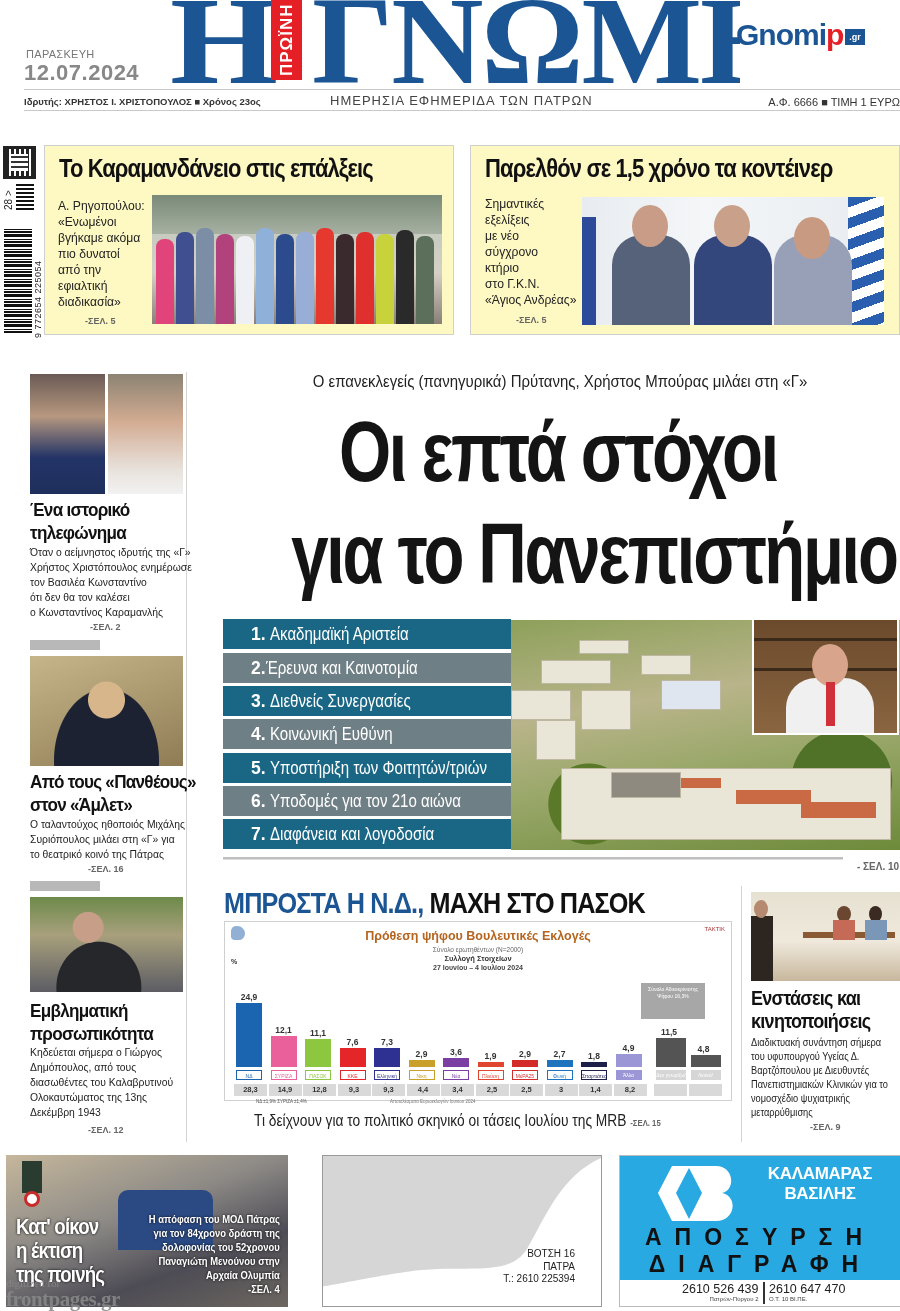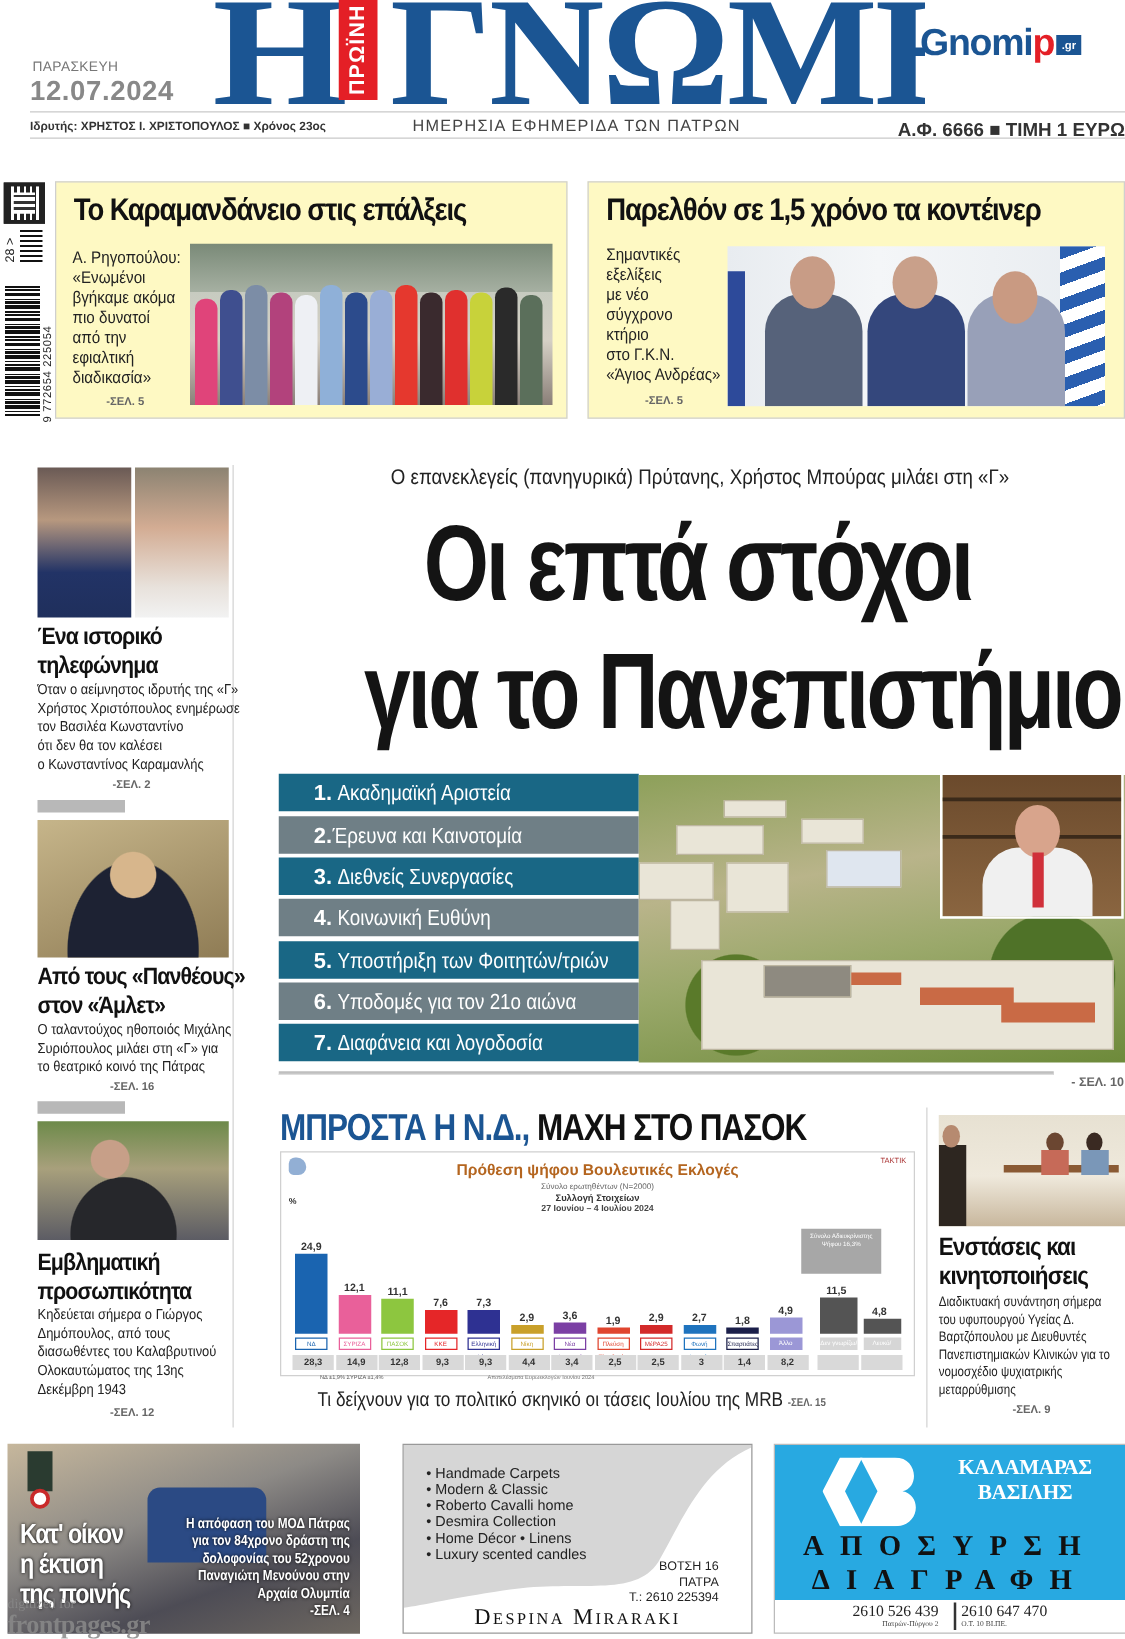--- a/index.html
+++ b/index.html
@@ -10,21 +10,21 @@
   
   .day { left: 26px; top: 48px; font-size: 11px; color: #777; letter-spacing: .3px; }
   .date { left: 24px; top: 60px; font-size: 22px; font-weight: bold; color: #888; letter-spacing: .5px; }
   .proini { position: absolute; left: 278px; top: 0; width: 31px; height: 80px; background: #e41f26; color: #fff; font-weight: bold; font-size: 17px; writing-mode: vertical-rl; transform: rotate(180deg); display: flex; align-items: center; justify-content: center; letter-spacing: 1px; }
   .gnomip { left: 736px; top: 18px; font-size: 30px; color: #1b5593; font-weight: bold; letter-spacing: -1px; }
   .gnomip .p { color: #e41f26; }
   .gnomip .gr { display: inline-block; background: #1b5593; color: #fff; font-size: 9px; padding: 3px 4px; vertical-align: middle; margin-left: 2px; letter-spacing: 0; }
   .rule { left: 24px; height: 1px; background: #c9c9c9; width: 876px; }
   .founder { left: 24px; top: 96px; font-size: 9.5px; font-weight: bold; color: #333; }
   .tagline { left: 330px; top: 93px; font-size: 13px; color: #444; letter-spacing: 1px; }
-  .price { right: 0; top: 96px; font-size: 15px; font-weight: bold; color: #333; }
+  .price { right: 0; top: 96px; font-size: 11px; font-weight: normal; color: #333; }
 
   
   .qr { left: 3px; top: 146px; width: 33px; height: 33px; background:
     repeating-linear-gradient(90deg,#222 0 3px,#fff 3px 5px),
     #222; border: 3px solid #222; }
   .qr-inner { position: absolute; inset: 5px; background: repeating-linear-gradient(0deg,#fff 0 3px,#333 3px 5px); }
   .barcode { left: 4px; top: 228px; width: 28px; height: 105px;
     background: repeating-linear-gradient(0deg,#111 0 2px,#fff 2px 3px,#111 3px 4px,#fff 4px 6px,#111 6px 9px,#fff 9px 10px); }
 
   
@@ -95,21 +95,21 @@
   .watermark .s { font-size: 11px; display: block; }
   .watermark .b { font-size: 21px; font-weight: bold; line-height: 20px; letter-spacing: -.5px; }
 
   .ad1 { left: 322px; top: 1155px; width: 280px; height: 152px; border: 1px solid #999; background: #fff; overflow: hidden; }
   .ad1 .wave { position: absolute; left: 0; top: 0; width: 100%; height: 100%; }
   .ad1 ul { position: absolute; left: 18px; top: 17px; list-style: none; font-size: 11.5px; line-height: 13px; color: #222; }
   .ad1 ul li::before { content: "• "; }
   .ad1 .addr { position: absolute; right: 26px; top: 92px; font-size: 10px; text-align: right; line-height: 12.5px; color: #222; }
   .ad1 .name { position: absolute; left: 0; right: 0; top: 127px; text-align: center; font-family: "Liberation Serif", serif; font-size: 18px; letter-spacing: 2px; font-variant: small-caps; color: #111; }
 
-  .ad2 { left: 619px; top: 1155px; width: 282px; height: 152px; border: 1px solid #bbb; background: #fff; overflow: hidden; font-family: Liberation Serif, serif; }
+  .ad2 { left: 619px; top: 1155px; width: 282px; height: 152px; border: 1px solid #bbb; background: #fff; overflow: hidden; }
   .ad2 .blue { position: absolute; left: 0; top: 0; width: 100%; height: 124px; background: #28a9e1; }
   .ad2 .kb { position: absolute; left: 38px; top: 10px; width: 80px; height: 55px; }
   .ad2 .nm { position: absolute; left: 140px; top: 8px; width: 120px; text-align: center; color: #fff; font-weight: bold; font-size: 17px; line-height: 20px; letter-spacing: -.3px; }
   .ad2 .big { position: absolute; left: 0; right: 0; text-align: center; font-weight: bold; font-size: 23px; letter-spacing: 13px; color: #111; }
   .ad2 .ph { position: absolute; top: 126px; font-size: 12.5px; color: #222; }
   .ad2 .ph small { display: block; font-size: 6px; color: #444; }
 </style>
 </head>
 <body>
 
@@ -414,34 +414,25 @@
 </div>
 <div class="abs watermark">
   <span class="s">digitized for</span>
   <span class="b">frontpages.gr</span>
 </div>
 
 <div class="abs ad1">
   <svg class="wave" viewBox="0 0 280 152" preserveAspectRatio="none">
     <path d="M0 0 H280 V2 C240 20 225 60 205 95 C185 125 140 108 80 118 C40 124 15 130 0 132 Z" fill="#d6d6d6"></path>
   </svg>
-  <ul>
-    <li>Handmade Carpets</li>
-    <li>Modern &amp; Classic</li>
-    <li>Roberto Cavalli home</li>
-    <li>Desmira Collection</li>
-    <li>Home Décor • Linens</li>
-    <li>Luxury scented candles</li>
-  </ul>
   <div class="addr">
     <div>ΒΟΤΣΗ 16</div>
     <div>ΠΑΤΡΑ</div>
     <div>Τ.: 2610 225394</div>
   </div>
-  <div class="name">Despina Miraraki</div>
 </div>
 
 <div class="abs ad2">
   <div class="blue"></div>
   <svg class="kb" viewBox="0 0 80 55">
     <polygon points="0,27 14,0 32,0 18,27 32,55 14,55" fill="#fff"></polygon>
     <path d="M30 0 H58 C76 0 78 24 64 27 C80 30 78 55 58 55 H30 L44 27 Z" fill="#fff"></path>
   </svg>
   <div class="nm">
     <div>ΚΑΛΑΜΑΡΑΣ</div>

